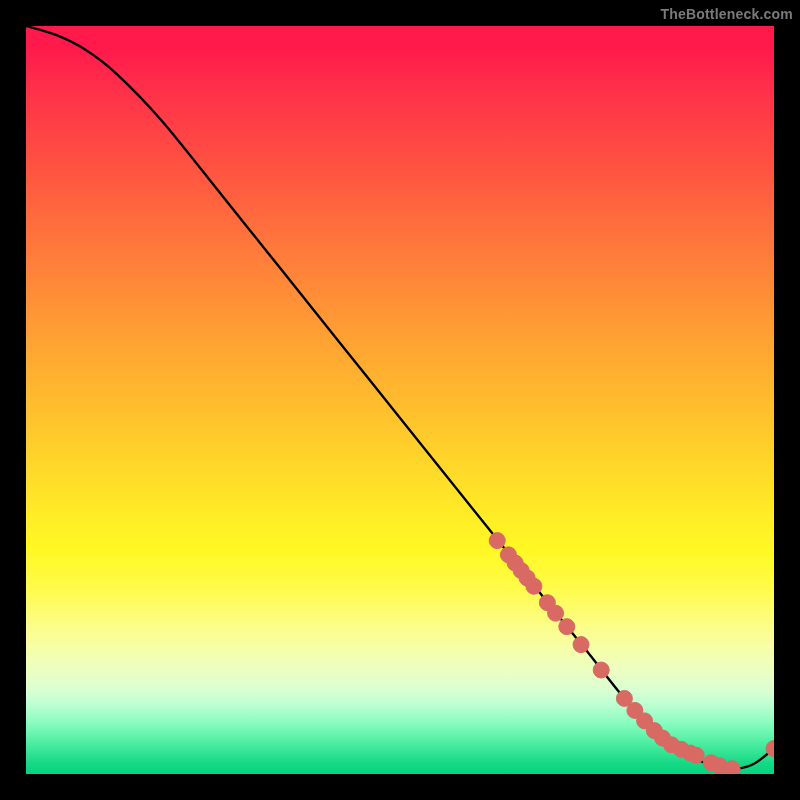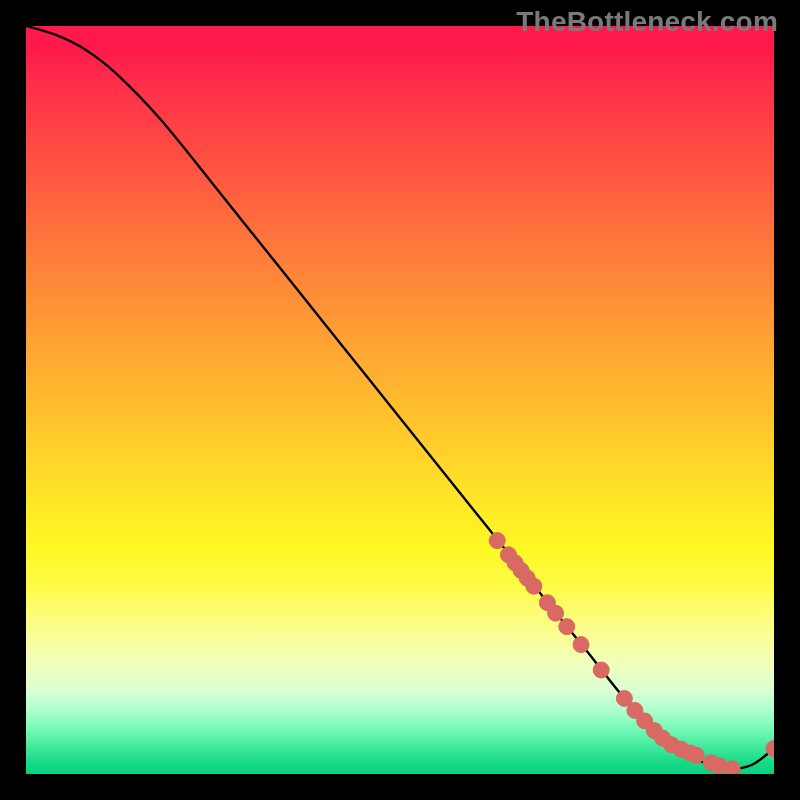--- a/index.html
+++ b/index.html
@@ -53,23 +53,23 @@
   }
   svg.overlay {
     position: absolute;
     inset: 0;
     width: 100%;
     height: 100%;
   }
   .watermark {
     position: absolute;
     top: 6px;
-    right: 22px;
+    right: 7px;
     font-family: Arial, Helvetica, sans-serif;
-    font-size: 28px;
+    font-size: 14px;
     font-weight: 600;
     color: #7a7a7a;
     letter-spacing: 0.2px;
     user-select: none;
   }
 </style>
 </head>
 <body>
 
 <div class="stage">

